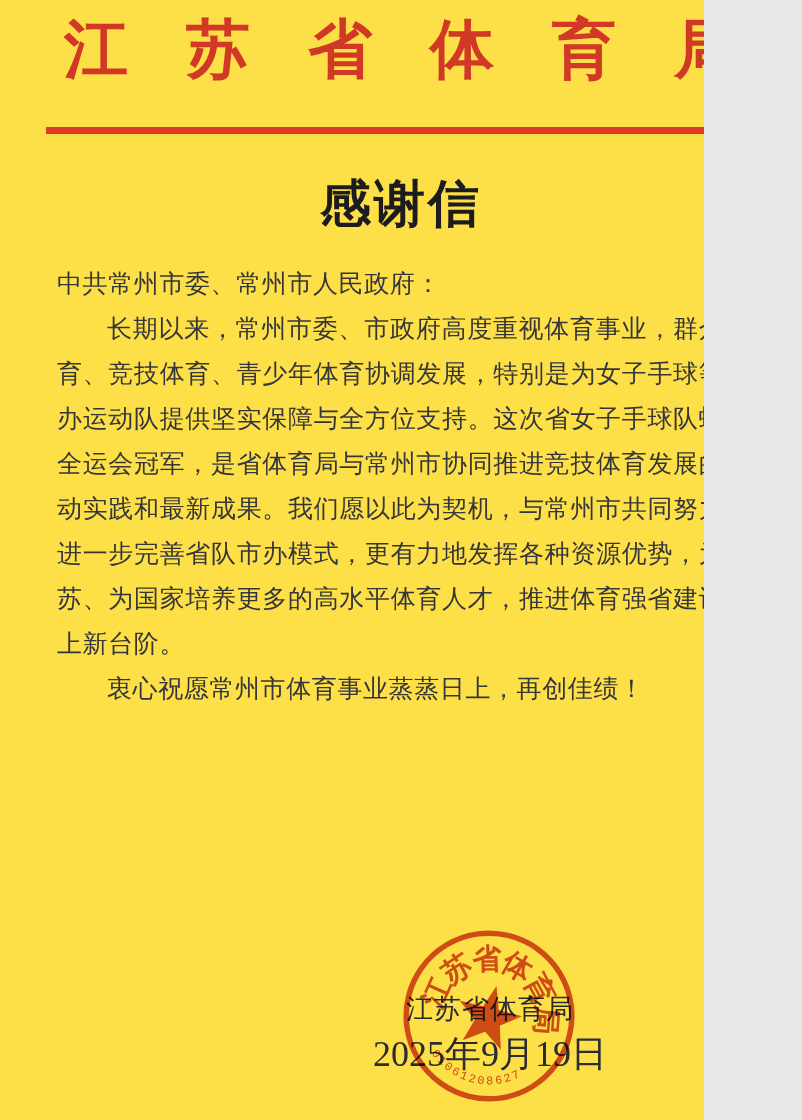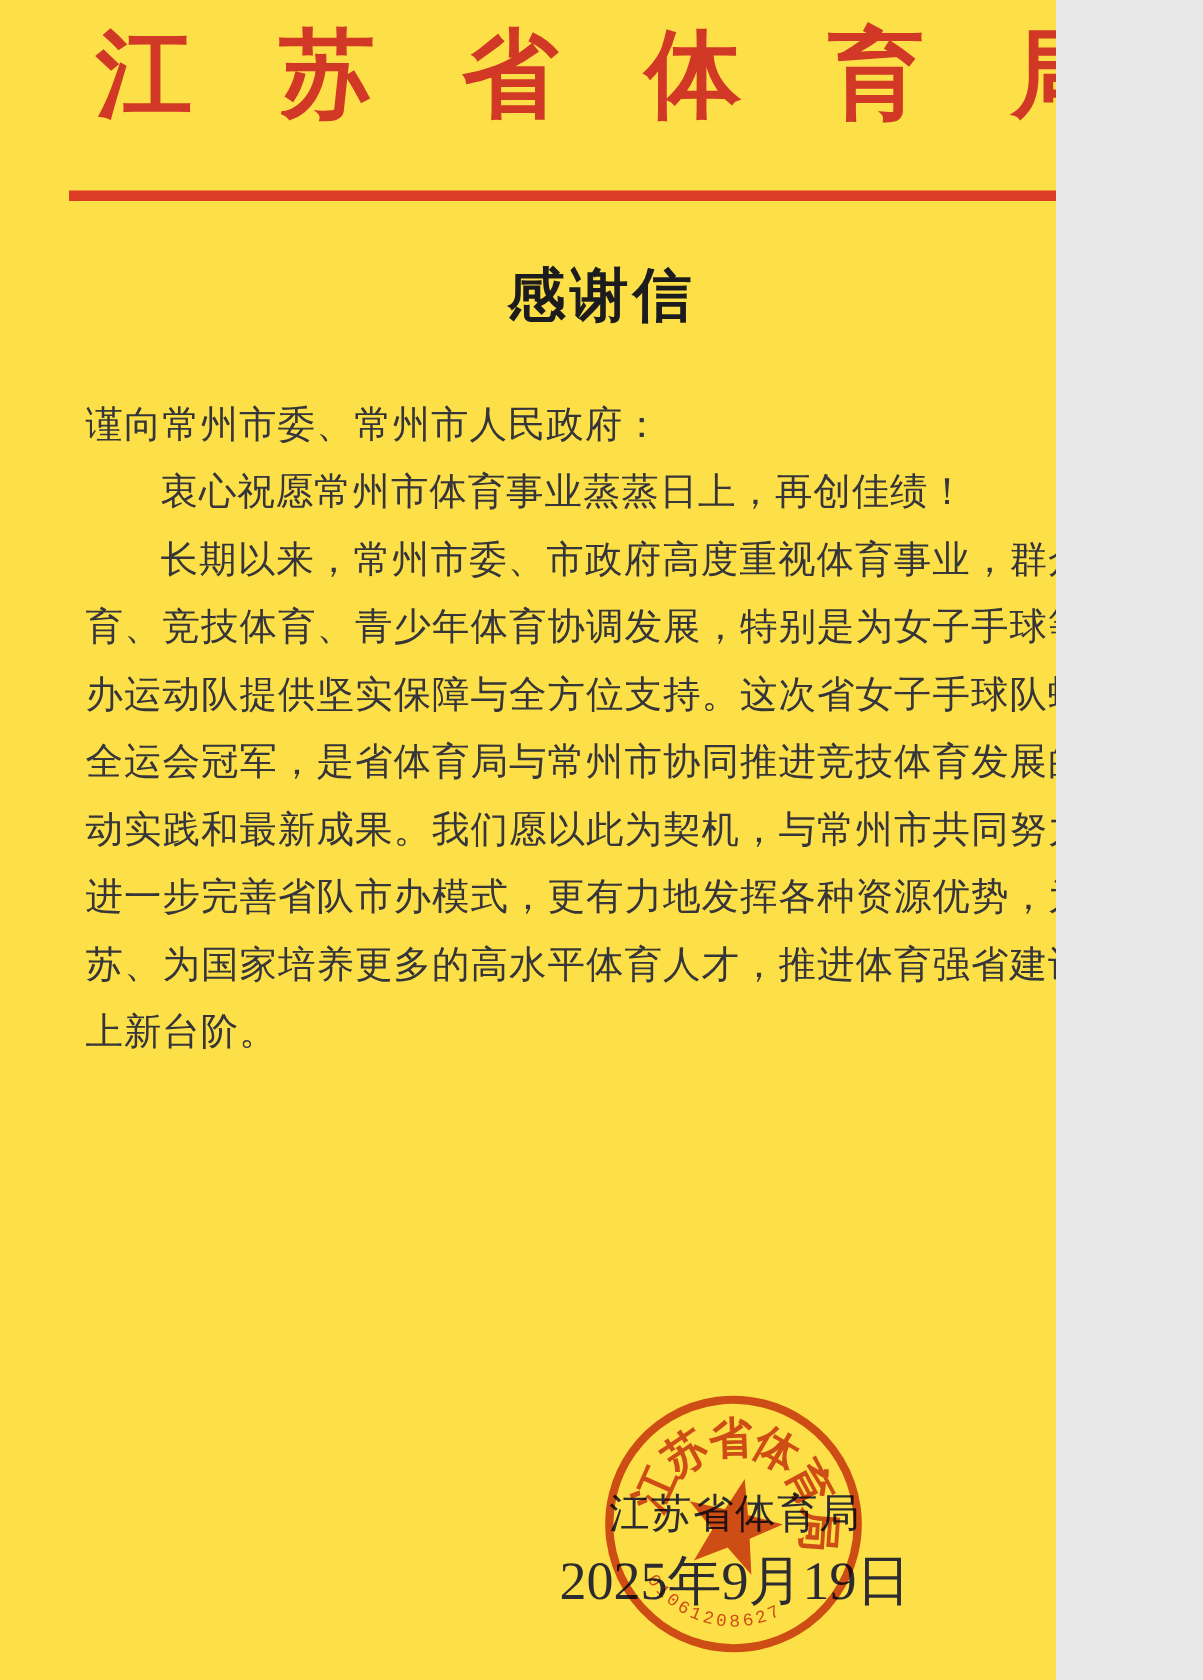--- a/index.html
+++ b/index.html
@@ -19,21 +19,21 @@
     font-size:64px;font-weight:bold;color:#d13826;
     letter-spacing:58px;margin-right:-58px;white-space:nowrap;
   }
   .rule{
     position:absolute;left:46px;top:127px;width:710px;height:7px;
     background:#dd3d26;
   }
   
   .doc-title{
     position:absolute;top:170px;left:0;width:802px;
-    text-align:center;font-size:39px;font-weight:bold;color:#1c1c1f;
+    text-align:center;font-size:51px;font-weight:bold;color:#1c1c1f;
     letter-spacing:3px;
   }
   
   .body{
     position:absolute;left:57px;top:261px;width:693px;
     font-size:25px;line-height:45px;color:#35353a;
     text-align:justify;letter-spacing:0.6px;
   }
   .body p{margin:0;text-indent:2em;}
   .body .salutation{text-indent:0;}
@@ -60,23 +60,23 @@
 
   <div class="letterhead">
     <span class="org">江苏省体育局</span>
   </div>
 
   <div class="rule"></div>
 
   <div class="doc-title">感谢信</div>
 
   <div class="body">
-    <p class="salutation">谨向常州市委、常州市人民政府：</p>
+    <p class="salutation">中共常州市委、常州市人民政府：</p>
+    <p>长期以来，常州市委、市政府高度重视体育事业，群众体育、竞技体育、青少年体育协调发展，特别是为女子手球等联办运动队提供坚实保障与全方位支持。这次省女子手球队蝉联全运会冠军，是省体育局与常州市协同推进竞技体育发展的生动实践和最新成果。我们愿以此为契机，与常州市共同努力，进一步完善省队市办模式，更有力地发挥各种资源优势，为江苏、为国家培养更多的高水平体育人才，推进体育强省建设再上新台阶。</p>
     <p>衷心祝愿常州市体育事业蒸蒸日上，再创佳绩！</p>
-    <p>长期以来，常州市委、市政府高度重视体育事业，群众体育、竞技体育、青少年体育协调发展，特别是为女子手球等联办运动队提供坚实保障与全方位支持。这次省女子手球队蝉联全运会冠军，是省体育局与常州市协同推进竞技体育发展的生动实践和最新成果。我们愿以此为契机，与常州市共同努力，进一步完善省队市办模式，更有力地发挥各种资源优势，为江苏、为国家培养更多的高水平体育人才，推进体育强省建设再上新台阶。</p>
   </div>
 
   <div class="sig-block">
     <div class="sig-org">江苏省体育局</div>
     <div class="sig-date">2025年9月19日</div>
   </div>
 
   <div class="seal">
     <svg viewBox="0 0 200 200">
       <g transform="rotate(14 100 100)" fill="#c9402e">

